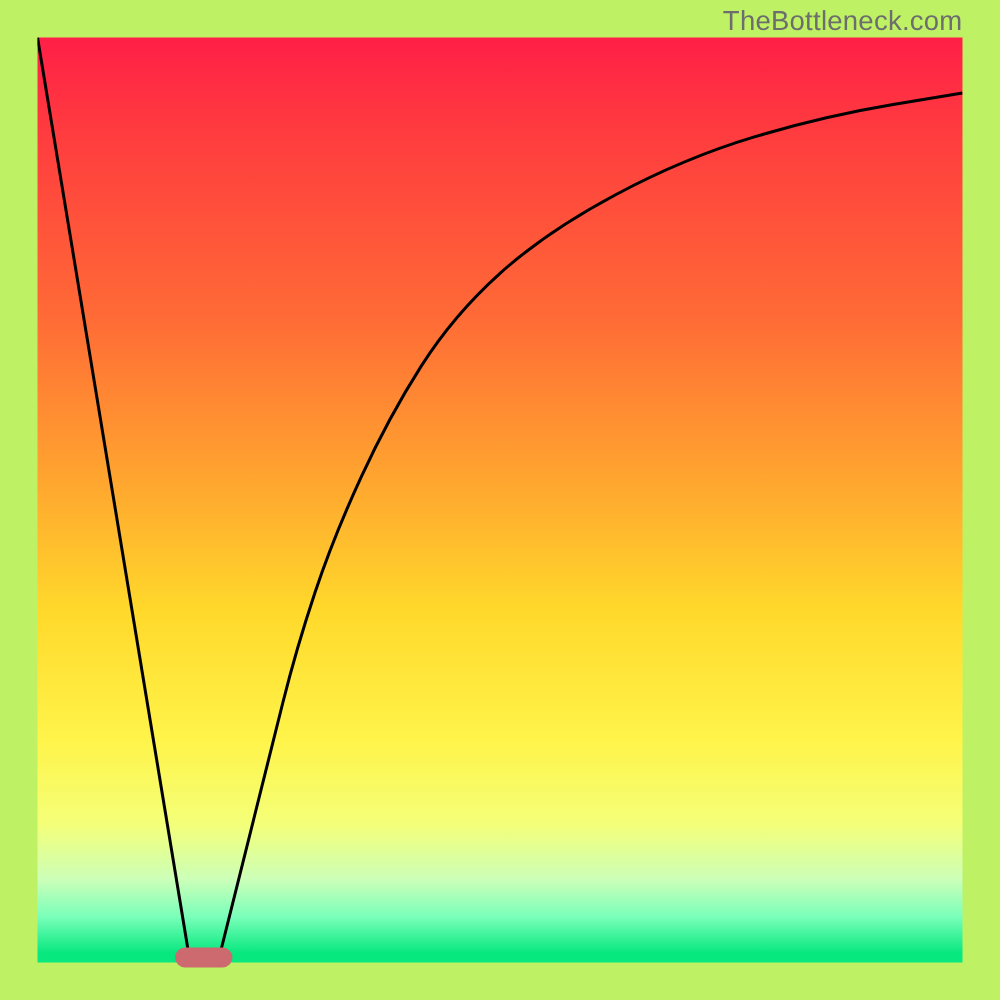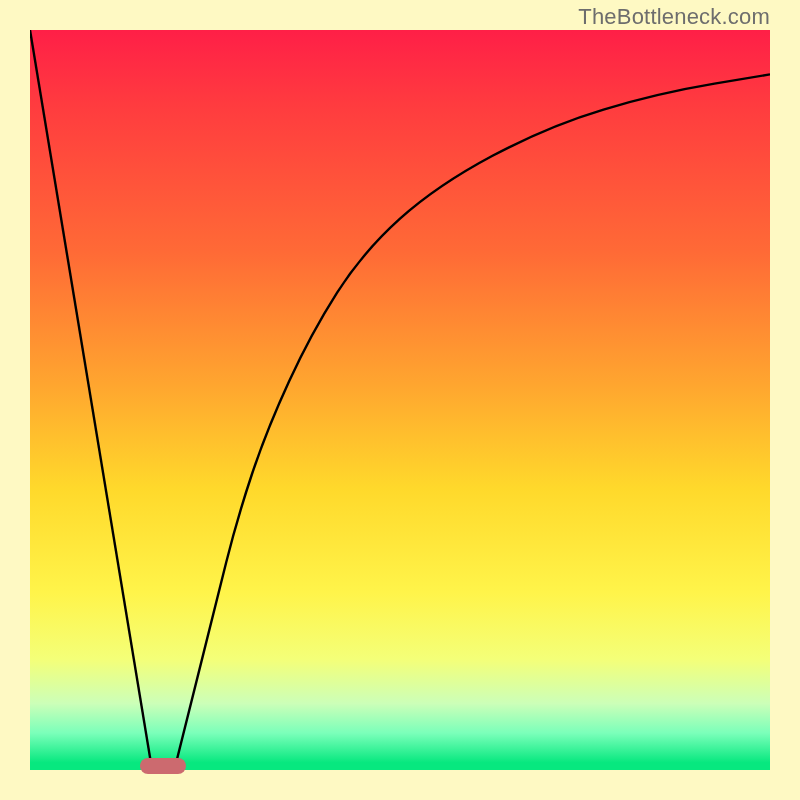--- a/index.html
+++ b/index.html
@@ -8,21 +8,21 @@
     width: 800px;
     height: 800px;
     background: #000;
     overflow: hidden;
     font-family: Arial, Helvetica, sans-serif;
   }
   .frame {
     position: relative;
     width: 800px;
     height: 800px;
-    background: #fef9c3;
+    background: #bef264;
   }
   .plot-area {
     position: absolute;
     left: 30px;
     top: 30px;
     width: 740px;
     height: 740px;
     
     background: linear-gradient(
       to bottom,

